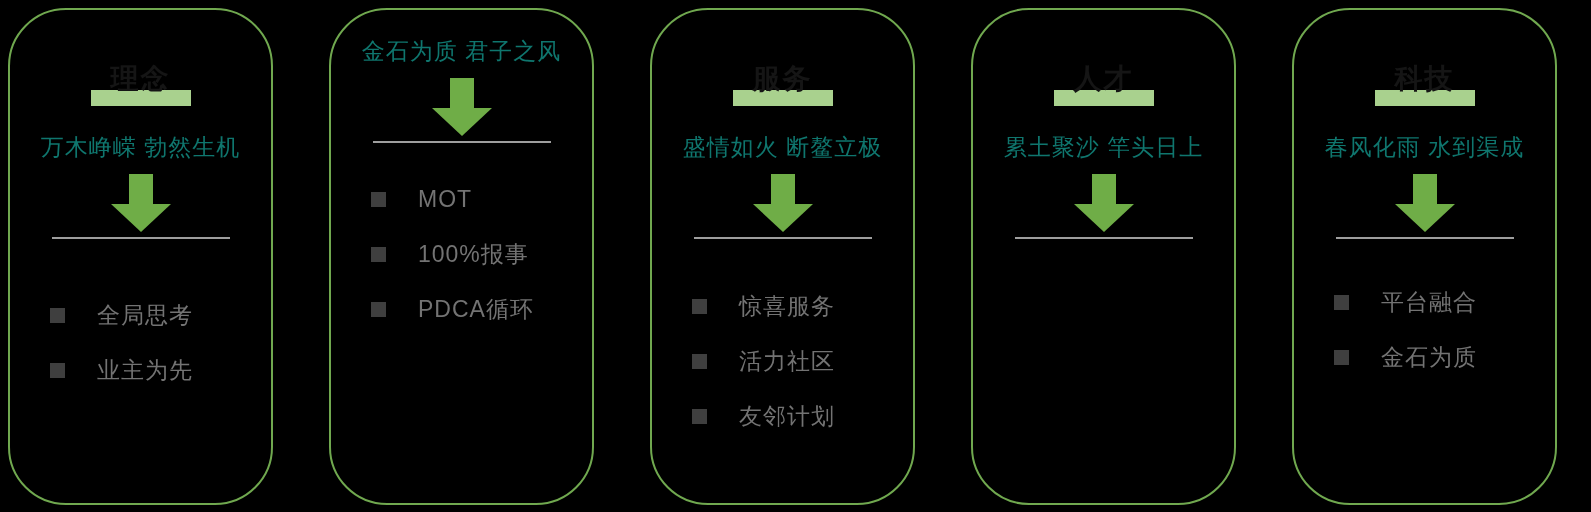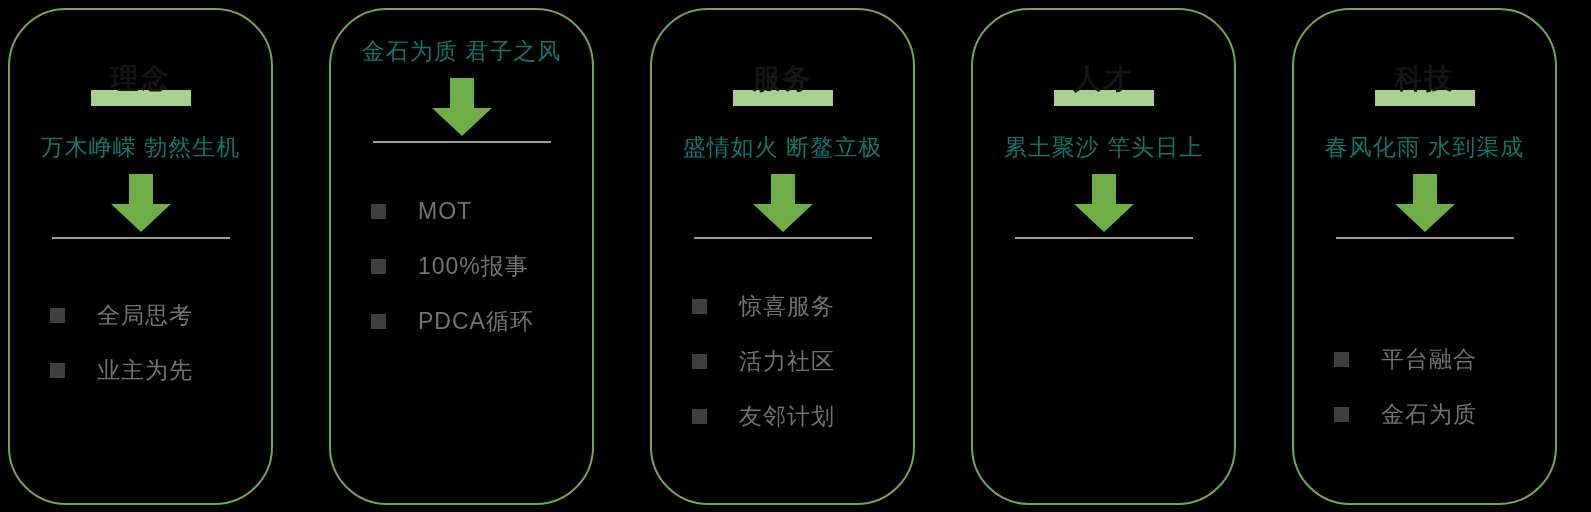--- a/index.html
+++ b/index.html
@@ -80,24 +80,24 @@
     width: 178px; height: 2px;
     background: #9e9e9e;
   }
   .list {
     display: flex;
     flex-direction: column;
     gap: 25px;
     padding-left: 40px;
   }
   .card-1 .list { margin-top: 61px; }
-  .card-2 .list { margin-top: 53px; }
+  .card-2 .list { margin-top: 41px; }
   .card-3 .list { margin-top: 52px; }
   .card-4 .list { margin-top: 29px; }
-  .card-5 .list { margin-top: 105px; }
+  .card-5 .list { margin-top: 48px; }
   .row {
     display: flex;
     align-items: center;
     height: 30px;
   }
   .bullet {
     width: 15px; height: 15px;
     background: #3f3f3f;
     flex: 0 0 auto;
   }

